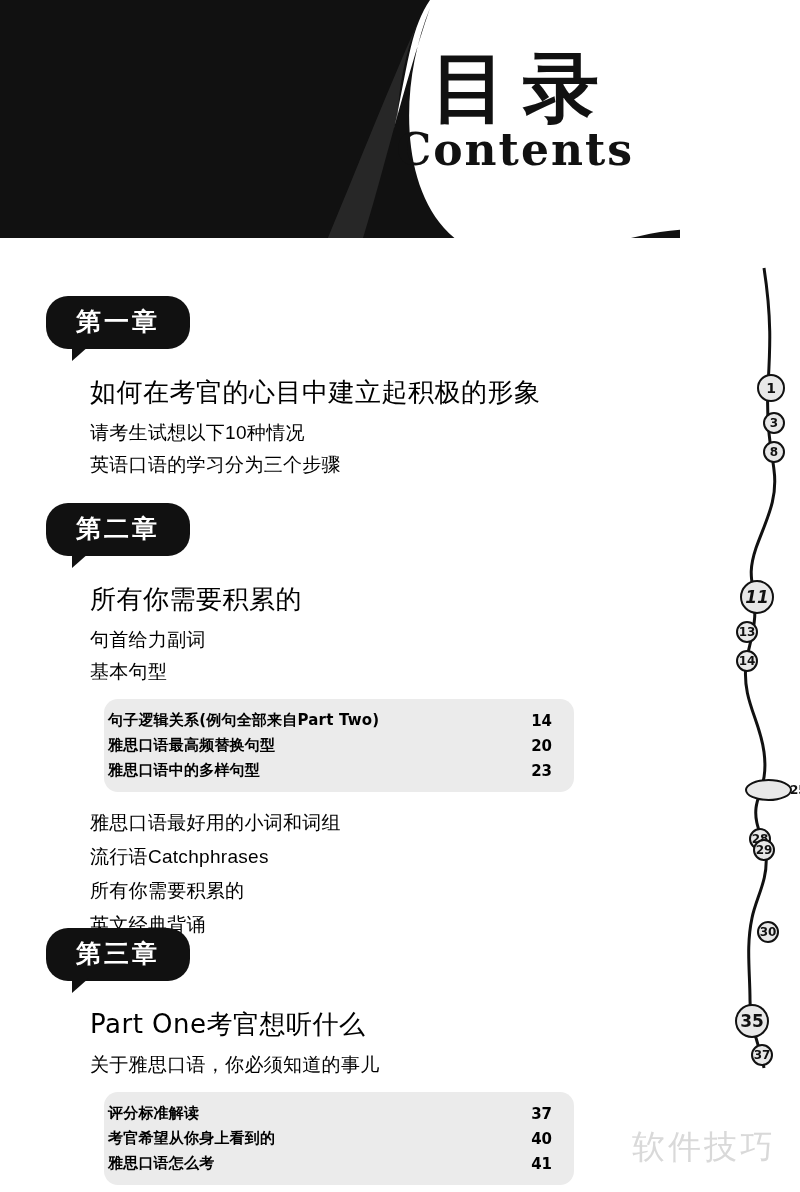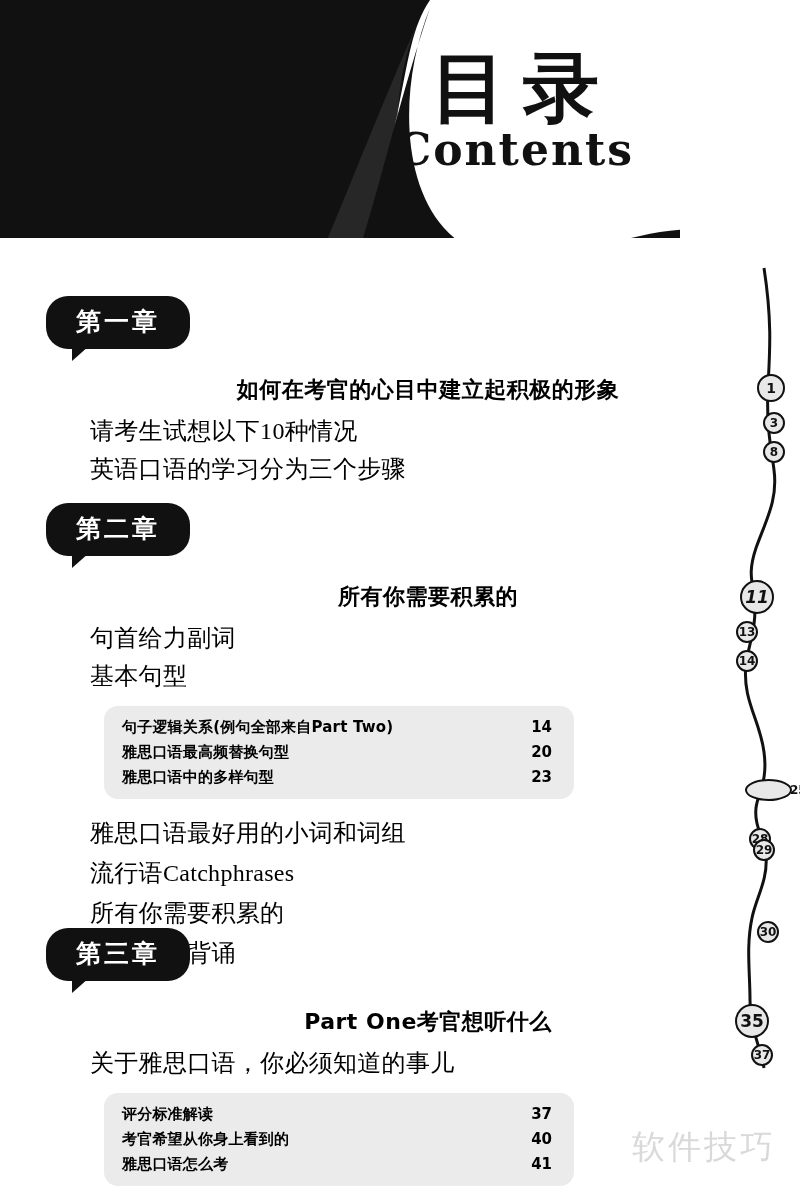--- a/index.html
+++ b/index.html
@@ -85,46 +85,45 @@
     left: 26px;
     bottom: -12px;
     width: 0; height: 0;
     border-left: 0 solid transparent;
     border-right: 17px solid transparent;
     border-top: 15px solid #111111;
   }
 
   .chap-title {
     font-family: "DejaVu Sans", sans-serif;
-    font-size: 22px;
-    font-weight: bold;
+    font-size: 26px;
+    font-weight: normal;
     margin: 26px 0 10px 44px;
     letter-spacing: 0.5px;
-    text-align: center;
   }
   .chap-line {
-    font-family: Liberation Serif, serif;
-    font-size: 24px;
+    font-family: Liberation Sans, sans-serif;
+    font-size: 19px;
     margin: 6px 0 0 44px;
     letter-spacing: 0.3px;
   }
 
   
   .subtable {
     margin: 14px 0 0 58px;
     width: 470px;
     background: #ebebeb;
     border-radius: 14px;
     padding: 9px 0 9px 0;
   }
   .subrow {
     display: flex;
     justify-content: space-between;
-    align-items: flex-start;
-    padding: 3px 22px 3px 18px;
+    align-items: flex-end;
+    padding: 3px 22px 3px 4px;
     font-family: "DejaVu Sans", sans-serif;
     font-size: 15px;
     font-weight: bold;
   }
   .subrow .sub-label { letter-spacing: 0.2px; }
   .subrow .sub-page { font-size: 15px; }
 
   
   .rail { position: absolute; left: 0; top: 0; width: 800px; height: 1192px; pointer-events: none; }
   .pnum {

